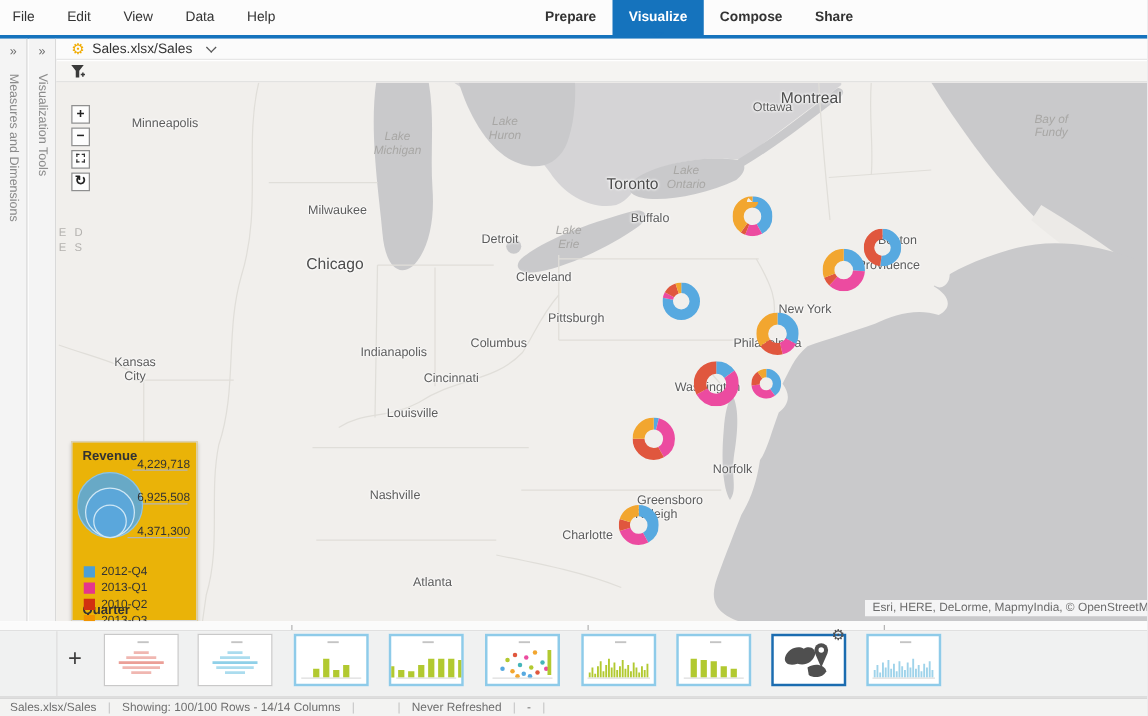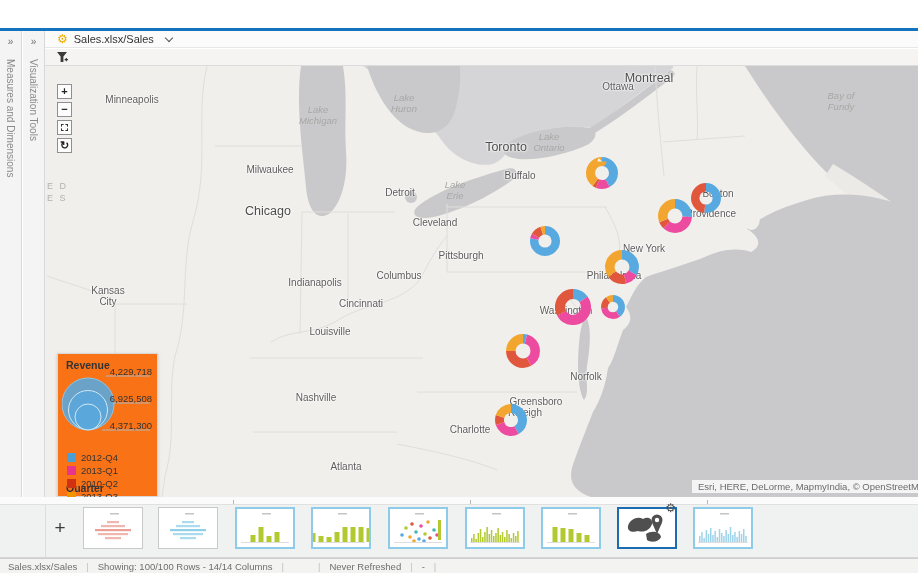--- a/index.html
+++ b/index.html
@@ -41,21 +41,21 @@
   .lakelabel{position:absolute;transform:translate(-50%,-50%);font-size:9.5px;font-style:italic;
        color:#a8a7a5;text-align:center;line-height:1.15;white-space:nowrap;pointer-events:none;}
   .fragment{position:absolute;font-size:9px;color:#b3b1ae;letter-spacing:2px;pointer-events:none;}
   .donut{position:absolute;}
   
   .mapctl{position:absolute;left:12px;top:18px;display:flex;flex-direction:column;gap:3px;}
   .ctl-btn{width:15px;height:15px;background:#fdfdfd;border:1px solid #8f8f8f;color:#222;
        font-size:11px;font-weight:bold;line-height:13px;text-align:center;cursor:pointer;padding:0;}
   .ctl-box{display:inline-block;width:7px;height:7px;border:1px dashed #333;margin-top:2px;}
   
-  .legend{position:absolute;left:12px;top:287px;width:101px;height:144px;background:#f97316;
+  .legend{position:absolute;left:12px;top:287px;width:101px;height:144px;background:#eab308;
        border:1px solid #d8d8d8;box-shadow:0 1px 3px rgba(0,0,0,.18);}
   .lg-title{position:absolute;left:8px;font-size:10.5px;font-weight:bold;color:#333;}
   .lg-val{position:absolute;right:5px;font-size:9.5px;color:#333;}
   .lg-item{position:absolute;left:9px;display:flex;align-items:center;gap:5px;}
   .lg-sw{width:9px;height:9px;flex:0 0 9px;}
   .lg-item span{font-size:9.5px;color:#333;}
   .attribution{position:absolute;right:0;bottom:4px;background:rgba(255,255,255,.8);
        font-size:9.5px;color:#6b6b6b;padding:1px 2px 1px 6px;white-space:nowrap;max-width:226px;overflow:hidden;}
   
   .ruler{position:absolute;left:0;top:497px;width:918px;height:8px;background:#fbfbfb;border-bottom:1px solid #e0e0e0;}
@@ -73,20 +73,35 @@
   .statusbar{position:absolute;left:0;top:558px;width:918px;height:15px;background:#f3f3f2;
        border-top:1px solid #cfcfcf;display:flex;align-items:center;padding-left:8px;font-size:9.5px;color:#6e6e6e;}
   .statusbar .sep{color:#c2c2c2;margin:0 9px;}
   .statusbar .blank{display:inline-block;width:16px;}
 </style>
 </head>
 <body>
 
 <div class="app">
 
+  <div class="menubar">
+    <div class="menus" id="menus">
+        <span class="menu-item">File</span>
+        <span class="menu-item">Edit</span>
+        <span class="menu-item">View</span>
+        <span class="menu-item">Data</span>
+        <span class="menu-item">Help</span>
+      </div>
+    <div class="tabs" id="tabs">
+        <span class="tab ">Prepare</span>
+        <span class="tab active">Visualize</span>
+        <span class="tab ">Compose</span>
+        <span class="tab ">Share</span>
+      </div>
+  </div>
   <div class="blueline"></div>
 
   <div class="strip" style="left:0;">
     <span class="chev">»</span>
     <span class="vtext">Measures and Dimensions</span>
   </div>
   <div class="strip" style="left:23px;">
     <span class="chev">»</span>
     <span class="vtext">Visualization Tools</span>
   </div>

